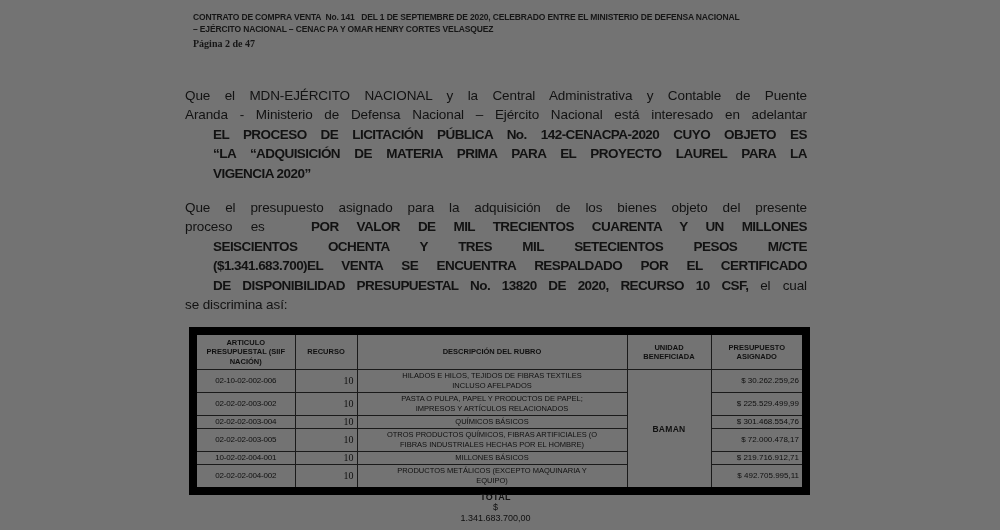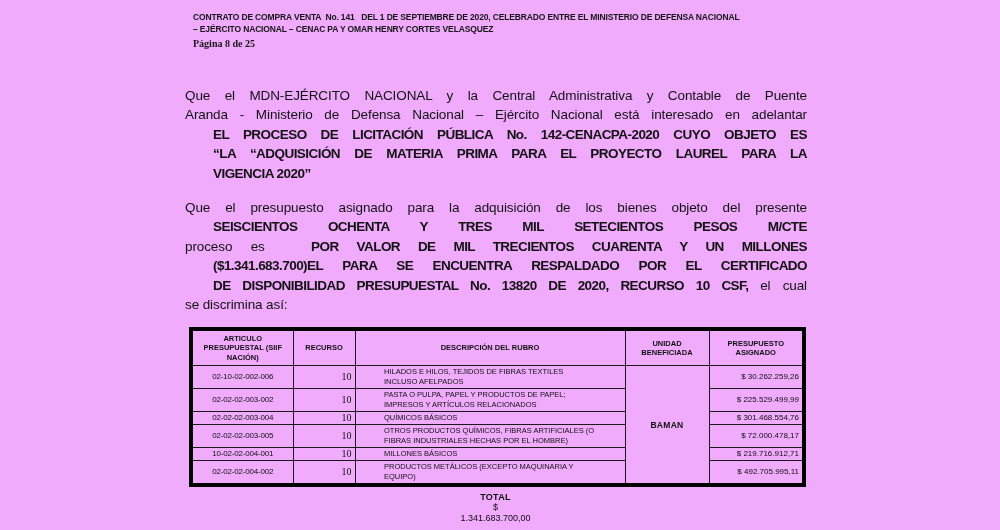--- a/index.html
+++ b/index.html
@@ -1,19 +1,19 @@
 <!DOCTYPE html>
 <html><head>
 <meta charset="utf-8">
 <style>
   html,body{margin:0;padding:0;background:#ffffff;}
   .page{
     position:relative;
     width:1000px;height:530px;
-    background:#f0abfc;
+    background:#737373;
     font-family:"Liberation Sans", sans-serif;
     color:#141414;
     overflow:hidden;
   }
   
   .doc-header{position:absolute;left:193px;top:12px;width:640px;}
   .h-line{
     font-size:8.5px;font-weight:bold;letter-spacing:-0.15px;
     line-height:11.5px;white-space:pre;color:#161616;
   }
@@ -37,28 +37,28 @@
   .budget-table{
     position:absolute;left:189px;top:327px;width:613px;
     border-collapse:collapse;table-layout:fixed;
     font-size:7.5px;color:#101010;
   }
   .budget-table th,.budget-table td{
     border:1.6px solid #1a1a1a;
     padding:1px 3px;line-height:10px;
     overflow:hidden;
   }
-  .budget-table{border:4px solid #000000;}
+  .budget-table{border:8px solid #000000;}
   .budget-table th{
     font-weight:bold;text-align:center;vertical-align:middle;
     height:32px;line-height:9.5px;
   }
   .cell-articulo{text-align:center;font-size:8px;letter-spacing:-0.2px;}
   .cell-recurso{text-align:right;font-size:10px;font-family:Liberation Serif, serif;}
-  .cell-desc{vertical-align:middle;}
+  .cell-desc{text-align:center;vertical-align:middle;}
   .cell-desc .desc-inner{max-width:212px;margin:0 auto;}
   .cell-unidad{text-align:center;vertical-align:middle;font-weight:bold;font-size:8.5px;letter-spacing:0.3px;}
   .cell-monto{text-align:right;font-size:8px;padding-right:5px;white-space:nowrap;}
   tr.r-short td{height:9px;}
   
   .total-row{
     position:absolute;left:189px;top:492px;width:613px;
     display:flex;align-items:center;flex-direction:column;
   }
   .total-spacer{width:434px;}
@@ -74,36 +74,36 @@
   }
 </style>
 </head>
 <body>
 
 <div class="page">
 
   <header class="doc-header">
     <div class="h-line">CONTRATO DE COMPRA VENTA  No. 141   DEL 1 DE SEPTIEMBRE DE 2020, CELEBRADO ENTRE EL MINISTERIO DE DEFENSA NACIONAL</div>
     <div class="h-line">– EJÉRCITO NACIONAL – CENAC PA Y OMAR HENRY CORTES VELASQUEZ</div>
-    <div class="h-page">Página 8 de 25</div>
+    <div class="h-page">Página 2 de 47</div>
   </header>
 
   <section class="para para1">
     <div class="jl"><span>Que el MDN-EJÉRCITO NACIONAL y la Central Administrativa y Contable de Puente</span></div>
     <div class="jl"><span>Aranda - Ministerio de Defensa Nacional – Ejército Nacional está interesado en adelantar</span></div>
     <div class="jl b"><span>EL PROCESO DE LICITACIÓN PÚBLICA No. 142-CENACPA-2020 CUYO OBJETO ES</span></div>
     <div class="jl b"><span>“LA “ADQUISICIÓN DE MATERIA PRIMA PARA EL PROYECTO LAUREL PARA LA</span></div>
     <div class="jl b last"><span>VIGENCIA 2020”</span></div>
   </section>
 
   <section class="para para2">
     <div class="jl"><span>Que el presupuesto asignado para la adquisición de los bienes objeto del presente</span></div>
+    <div class="jl"><span>proceso es </span><span class="b">POR VALOR DE MIL TRECIENTOS CUARENTA Y UN MILLONES</span></div>
     <div class="jl b"><span>SEISCIENTOS OCHENTA Y TRES MIL SETECIENTOS PESOS M/CTE</span></div>
-    <div class="jl"><span>proceso es </span><span class="b">POR VALOR DE MIL TRECIENTOS CUARENTA Y UN MILLONES</span></div>
-    <div class="jl b"><span>($1.341.683.700)EL PARA SE ENCUENTRA RESPALDADO POR EL CERTIFICADO</span></div>
+    <div class="jl b"><span>($1.341.683.700)EL VENTA SE ENCUENTRA RESPALDADO POR EL CERTIFICADO</span></div>
     <div class="jl"><span class="b">DE DISPONIBILIDAD PRESUPUESTAL No. 13820 DE 2020, RECURSO 10 CSF, </span><span>el cual</span></div>
     <div class="jl last"><span>se discrimina así:</span></div>
   </section>
 
   <table class="budget-table">
     <colgroup>
       <col style="width:102px">
         <col style="width:62px">
         <col style="width:270px">
         <col style="width:84px">

